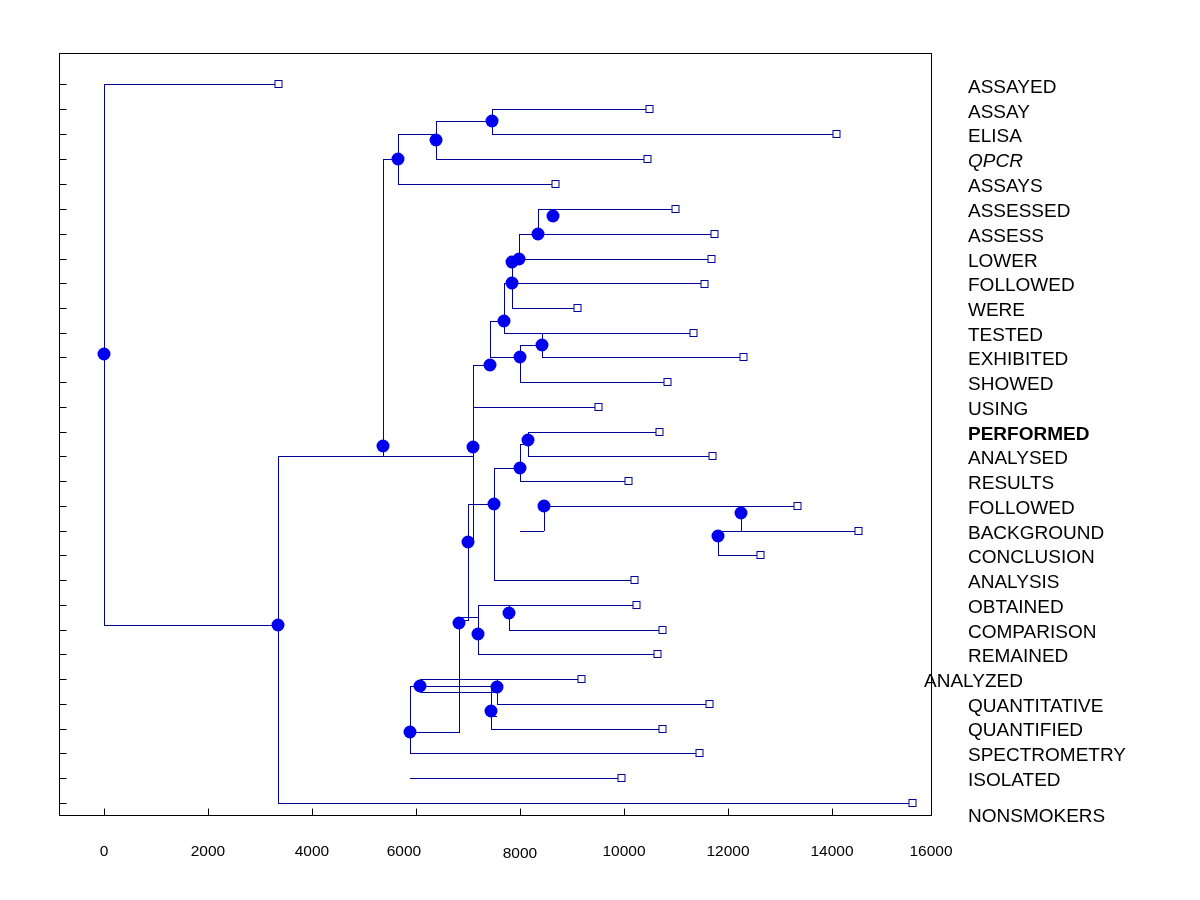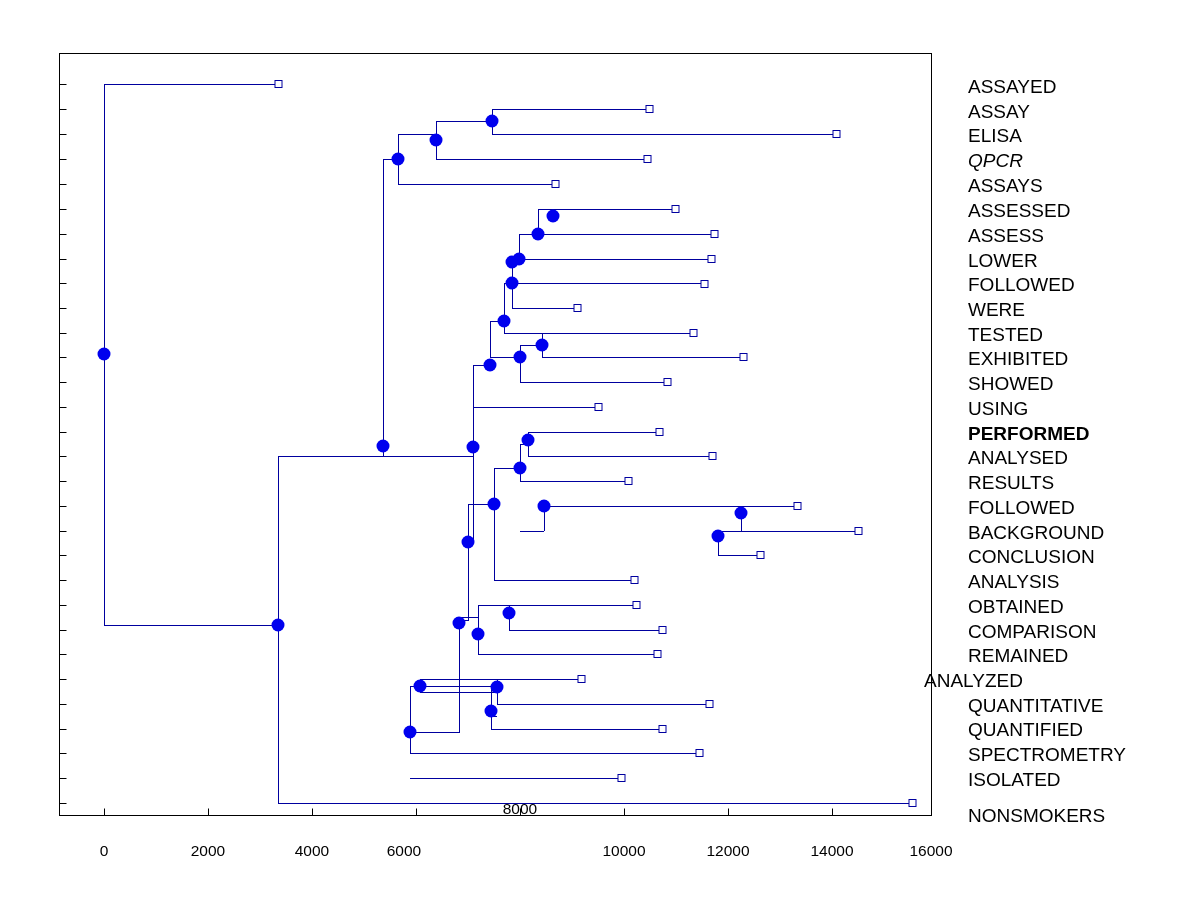--- a/index.html
+++ b/index.html
@@ -266,19 +266,19 @@
   <div class="leaf-label" style="left:968px; top:696px;">QUANTITATIVE</div>
   <div class="leaf-label" style="left:968px; top:720px;">QUANTIFIED</div>
   <div class="leaf-label" style="left:968px; top:745px;">SPECTROMETRY</div>
   <div class="leaf-label" style="left:968px; top:770px;">ISOLATED</div>
   <div class="leaf-label" style="left:968px; top:795px;margin-top:11px;">NONSMOKERS</div>
 
   <div class="tick-label" style="left:74px; top:843px; width:60px;">0</div>
   <div class="tick-label" style="left:178px; top:843px; width:60px;">2000</div>
   <div class="tick-label" style="left:282px; top:843px; width:60px;">4000</div>
   <div class="tick-label" style="left:374px; top:843px; width:60px;">6000</div>
-  <div class="tick-label" style="left:490px; top:801px; width:60px;">8000</div>
+  <div class="tick-label" style="left:490px; top:845px; width:60px;">8000</div>
   <div class="tick-label" style="left:594px; top:843px; width:60px;">10000</div>
   <div class="tick-label" style="left:698px; top:843px; width:60px;">12000</div>
   <div class="tick-label" style="left:802px; top:843px; width:60px;">14000</div>
   <div class="tick-label" style="left:901px; top:843px; width:60px;">16000</div>
 
 </div>
 
 </body></html>

